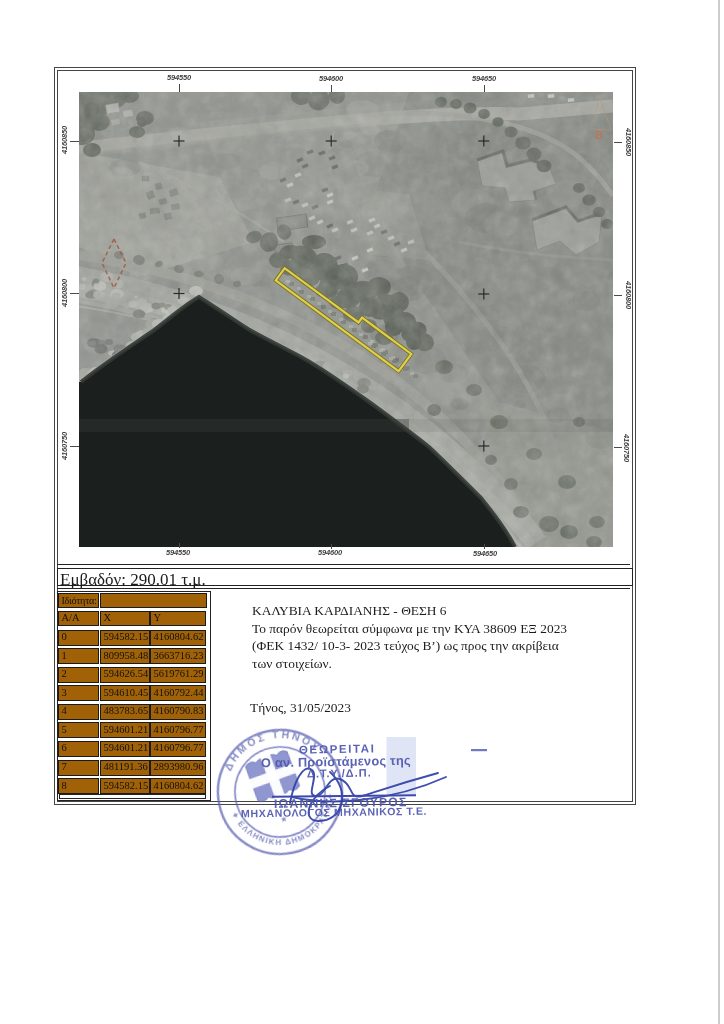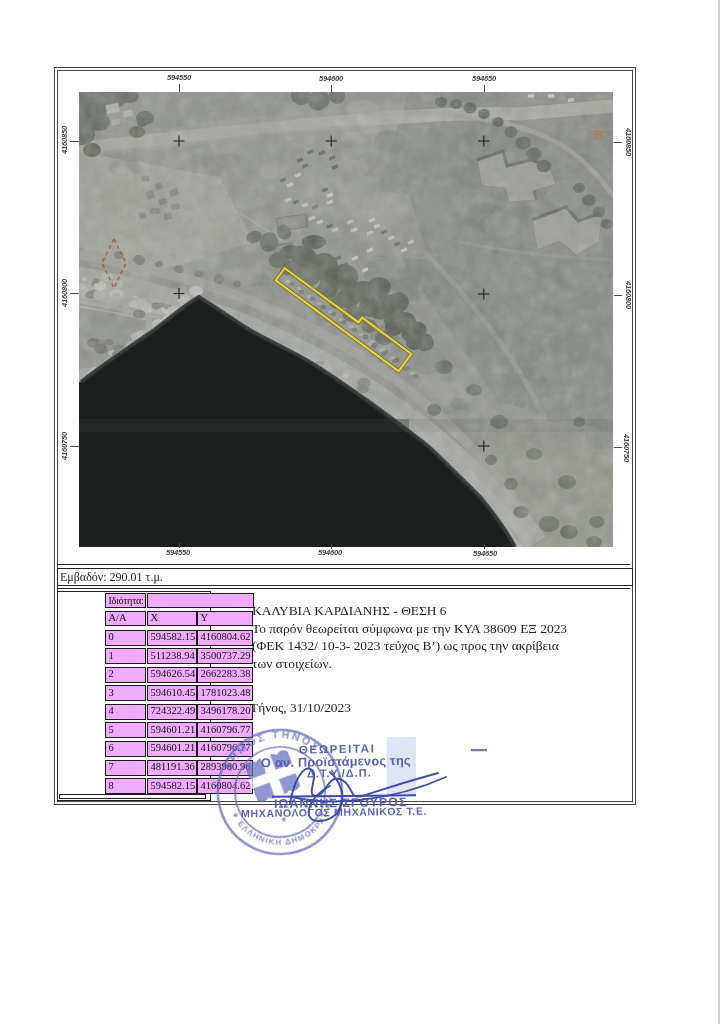--- a/index.html
+++ b/index.html
@@ -3,21 +3,21 @@
 <meta charset="utf-8">
 <style>
 .framed{position:absolute;border:1.1px solid #222;}
 html,body{margin:0;padding:0;}
 body{width:724px;height:1024px;background:#fff;}
 .page{position:relative;width:724px;height:1024px;background:#ffffff;overflow:hidden;font-family:"Liberation Serif",serif;color:#1c1c1c;}
 .abs{position:absolute;}
 .frame{position:absolute;border:1.2px solid #454545;}
 .tick{position:absolute;background:#4a4a4a;}
 .glab{position:absolute;font-family:"Liberation Sans",sans-serif;font-style:italic;font-weight:bold;font-size:7.5px;color:#414141;letter-spacing:-0.2px;white-space:nowrap;}
-.cell{position:absolute;border:1.1px solid #1b1b1b;font-size:10.5px;color:#111;background:#f0abfc;margin-left:47px;}
+.cell{position:absolute;border:1.1px solid #1b1b1b;font-size:10.5px;color:#111;background:#a16207;}
 .cell span{position:absolute;left:2.5px;top:0.5px;white-space:nowrap;}
 .bluetxt{position:absolute;font-family:"Liberation Sans",sans-serif;font-weight:bold;color:#4f57af;white-space:nowrap;opacity:0.93;}
 </style>
 </head>
 <body>
 <div class="page">
 
 <div class="abs" style="left:717.5px;top:0;width:2px;height:1024px;background:#cdcdcd;"></div>
 
 <div class="frame" style="left:53.5px;top:67px;width:580px;height:735.5px;"></div>
@@ -667,21 +667,21 @@
 <div class="tick" style="left:613.5px;top:142.2px;width:8.5px;height:1px;"></div>
 
 <div class="tick" style="left:613.5px;top:294.7px;width:8.5px;height:1px;"></div>
 
 <div class="tick" style="left:613.5px;top:447.2px;width:8.5px;height:1px;"></div>
 
 <div class="abs" style="left:57px;top:564px;width:573px;height:1px;background:#242424;"></div>
 
 <div class="framed" style="left:57px;top:567.5px;width:574px;height:16px;"></div>
 
-<div class="abs" style="left:60px;top:569.5px;font-size:12px;">Εμβαδόν: 290.01 τ.μ.</div>
+<div class="abs" style="left:60px;top:569.5px;font-size:17px;">Εμβαδόν: 290.01 τ.μ.</div>
 
 <div class="abs" style="left:57px;top:587.5px;width:573px;height:1px;background:#242424;"></div>
 
 <div class="framed" style="left:56.5px;top:590.5px;width:152px;height:208.5px;"></div>
 
 <div class="cell" style="left:58px;top:593px;width:39px;height:12.5px;font-size:10.2px;letter-spacing:-0.3px;">
       <span>Ιδιότητα:</span>
     </div>
 
 <div class="cell" style="left:99.5px;top:593px;width:105px;height:12.5px;"></div>
@@ -708,61 +708,61 @@
 
 <div class="cell" style="left:150px;top:629.6px;width:54px;height:14px;">
       <span>4160804.62</span>
     </div>
 
 <div class="cell" style="left:58px;top:648.1px;width:39px;height:14px;">
       <span>1</span>
     </div>
 
 <div class="cell" style="left:100px;top:648.1px;width:47.5px;height:14px;">
-      <span>511238.94</span>
+      <span>809958.48</span>
     </div>
 
 <div class="cell" style="left:150px;top:648.1px;width:54px;height:14px;">
-      <span>3500737.29</span>
+      <span>3663716.23</span>
     </div>
 
 <div class="cell" style="left:58px;top:666.7px;width:39px;height:14px;">
       <span>2</span>
     </div>
 
 <div class="cell" style="left:100px;top:666.7px;width:47.5px;height:14px;">
       <span>594626.54</span>
     </div>
 
 <div class="cell" style="left:150px;top:666.7px;width:54px;height:14px;">
-      <span>2662283.38</span>
+      <span>5619761.29</span>
     </div>
 
 <div class="cell" style="left:58px;top:685.2px;width:39px;height:14px;">
       <span>3</span>
     </div>
 
 <div class="cell" style="left:100px;top:685.2px;width:47.5px;height:14px;">
       <span>594610.45</span>
     </div>
 
 <div class="cell" style="left:150px;top:685.2px;width:54px;height:14px;">
-      <span>1781023.48</span>
+      <span>4160792.44</span>
     </div>
 
 <div class="cell" style="left:58px;top:703.8px;width:39px;height:14px;">
       <span>4</span>
     </div>
 
 <div class="cell" style="left:100px;top:703.8px;width:47.5px;height:14px;">
-      <span>724322.49</span>
+      <span>483783.65</span>
     </div>
 
 <div class="cell" style="left:150px;top:703.8px;width:54px;height:14px;">
-      <span>3496178.20</span>
+      <span>4160790.83</span>
     </div>
 
 <div class="cell" style="left:58px;top:722.4px;width:39px;height:14px;">
       <span>5</span>
     </div>
 
 <div class="cell" style="left:100px;top:722.4px;width:47.5px;height:14px;">
       <span>594601.21</span>
     </div>
 
@@ -808,21 +808,21 @@
 
 <div class="framed" style="left:59px;top:793.5px;width:145px;height:3.5px;border-width:1px;"></div>
 
 <div class="abs" style="left:252px;top:602px;font-size:13.4px;line-height:17.6px;">
 ΚΑΛΥΒΙΑ ΚΑΡΔΙΑΝΗΣ - ΘΕΣΗ 6<br>
 Το παρόν θεωρείται σύμφωνα με την ΚΥΑ 38609 ΕΞ 2023<br>
 (ΦΕΚ 1432/ 10-3- 2023 τεύχος Β’) ως προς την ακρίβεια<br>
 των στοιχείων.
 </div>
 
-<div class="abs" style="left:250px;top:700px;font-size:13.4px;">Τήνος, 31/10/2023</div>
+<div class="abs" style="left:250px;top:700px;font-size:13.4px;">Τήνος, 31/05/2023</div>
 
 <div class="abs" style="left:190px;top:700px;width:320px;height:170px;">
 <svg width="320" height="170" viewBox="0 0 320 170" xmlns="http://www.w3.org/2000/svg" style="display:block">
 <defs>
           <filter id="sblur">
             <feGaussianBlur stdDeviation="0.45"></feGaussianBlur>
           </filter>
         </defs>
 
 <rect x="196.5" y="37" width="29.5" height="58" fill="#c6cfec" opacity="0.55"></rect>

